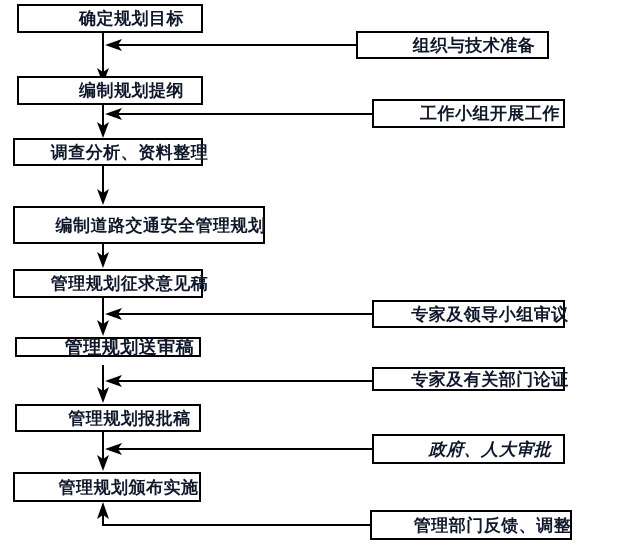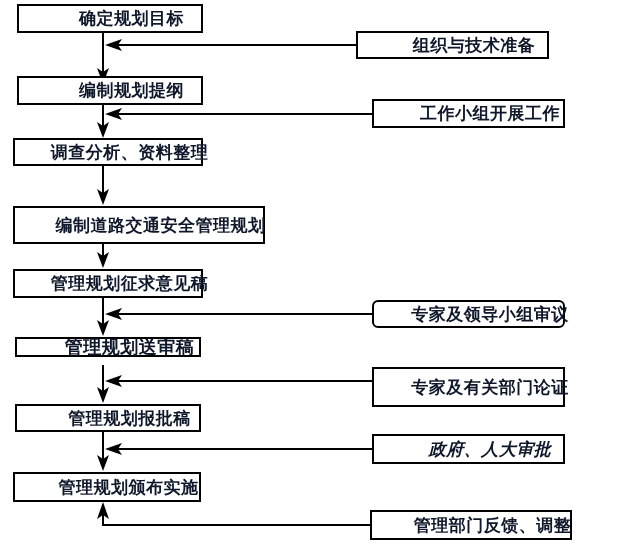--- a/index.html
+++ b/index.html
@@ -139,25 +139,25 @@
   </div>
 
   <div class="node" style="left:356px; top:31px; width:193px; height:28px; font-size:17px;">
     <span class="lbl">组织与技术准备</span>
   </div>
 
   <div class="node" style="left:372px; top:99px; width:193px; height:29px; font-size:17px;">
     <span class="lbl">工作小组开展工作</span>
   </div>
 
-  <div class="node" style="left:372px; top:300px; width:193px; height:28px; font-size:17px;border-radius:6px;">
+  <div class="node" style="left:372px; top:300px; width:193px; height:28px; font-size:17px;">
     <span class="lbl">专家及领导小组审议</span>
   </div>
 
-  <div class="node" style="left:372px; top:367px; width:193px; height:40px; font-size:17px;">
+  <div class="node" style="left:372px; top:367px; width:193px; height:24px; font-size:17px;">
     <span class="lbl">专家及有关部门论证</span>
   </div>
 
   <div class="node" style="left:372px; top:434px; width:193px; height:30px; font-size:17px;font-style:italic;">
     <span class="lbl">政府、人大审批</span>
   </div>
 
   <div class="node" style="left:370px; top:510px; width:202px; height:30px; font-size:17px;text-align:center;">
     <span class="lbl">管理部门反馈、调整</span>
   </div>

